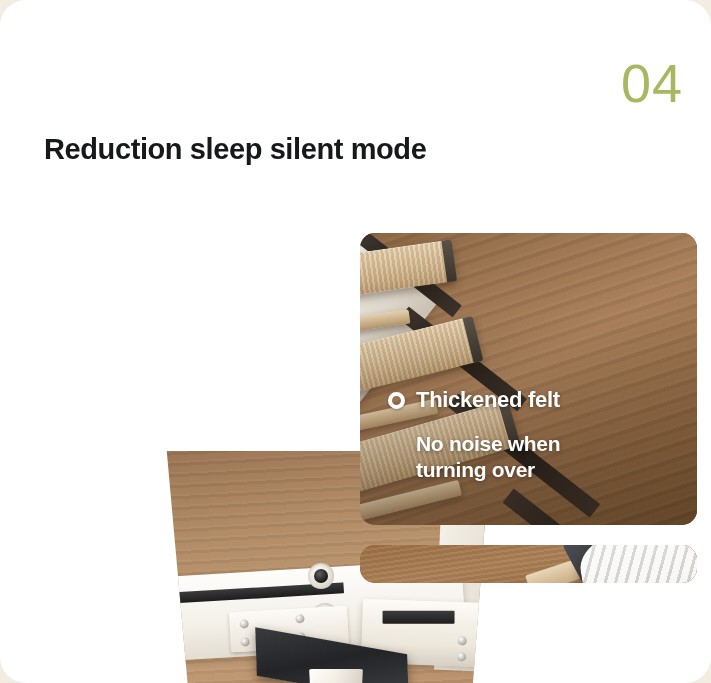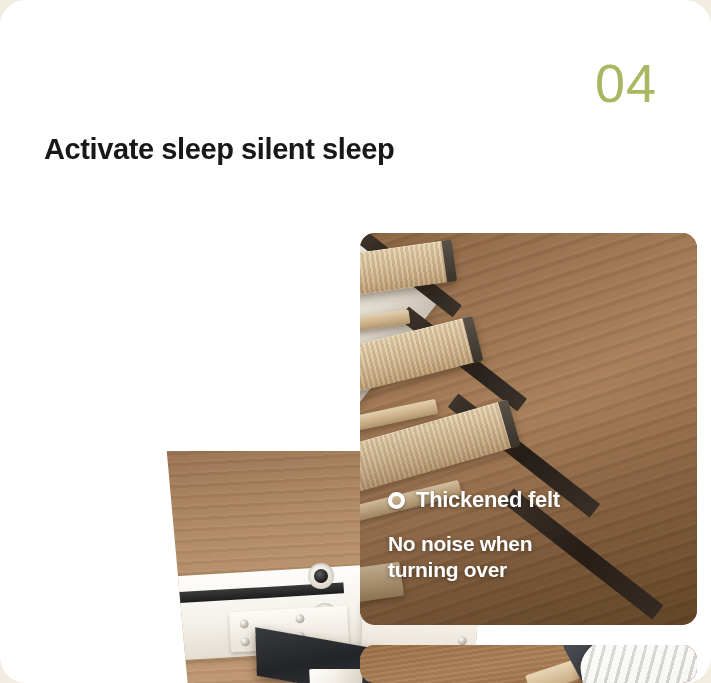--- a/index.html
+++ b/index.html
@@ -39,21 +39,21 @@
     top: 72px;
     font-size: 25px;
     font-weight: 700;
     letter-spacing: -0.2px;
     color: #b4d23e;
     white-space: nowrap;
   }
 
   .step-number {
     position: absolute;
-    right: 54px;
+    right: 28px;
     top: 56px;
     font-size: 54px;
     font-weight: 400;
     letter-spacing: 1px;
     color: #a9b860;
     line-height: 1;
   }
 
   .headline {
     position: absolute;
@@ -90,21 +90,21 @@
   }
 
   .photo {
     position: relative;
     border-radius: 15px;
     overflow: hidden;
     background: #8a6a4c;
   }
 
   .photo.leg      { width:337px; height:450px; }
-  .photo.slats    { width:337px; height:392px; }
+  .photo.slats    { width:337px; height:292px; }
   .photo.mattress { width:337px; height:38px; margin-top:20px; }
 
   .scene { position:absolute; inset:0; }
 
   
   .floor-left {
     position:absolute; left:0; top:0; width:100%; height:100%;
     background:
       repeating-linear-gradient(177deg,
         rgba(255,255,255,.05) 0px, rgba(255,255,255,.05) 2px,
@@ -300,30 +300,30 @@
   }
   .cap-sub {
     font-size:21px;
     font-weight:700;
     letter-spacing:-0.3px;
     line-height:1.23;
     text-shadow:0 1px 4px rgba(0,0,0,.4);
   }
 
   .caption.right { left:28px; bottom:42px; }
-  .caption.right .cap-sub { margin-top:18px; }
+  .caption.right .cap-sub { margin-top:18px; margin-left:28px; }
 </style>
 </head>
 <body>
 
 <div id="page">
 
   <div class="header">
     <div class="step-number">04</div>
-    <div class="headline">Activate sleep silent sleep</div>
+    <div class="headline">Reduction sleep silent mode</div>
   </div>
 
   <div class="grid">
 
     <div class="col-left">
 
       <div class="photo leg">
         <div class="scene">
           <div class="floor-left"></div>
 

